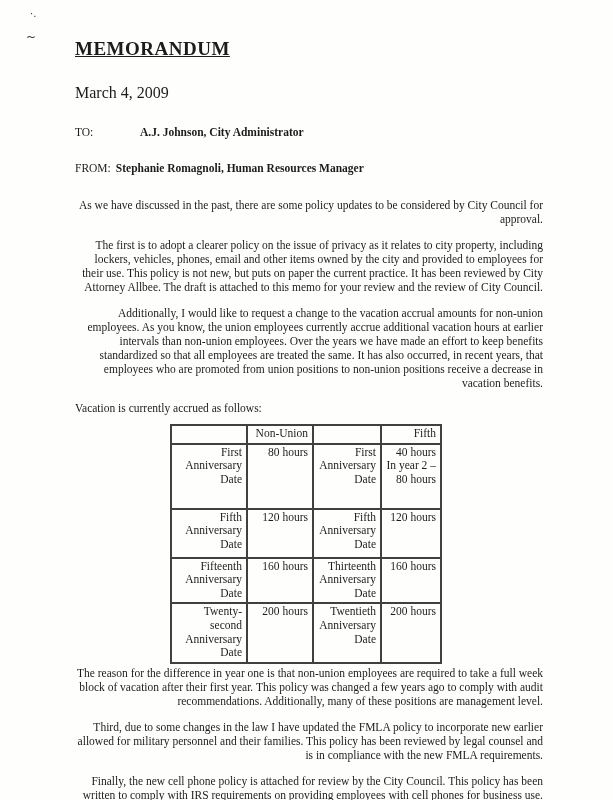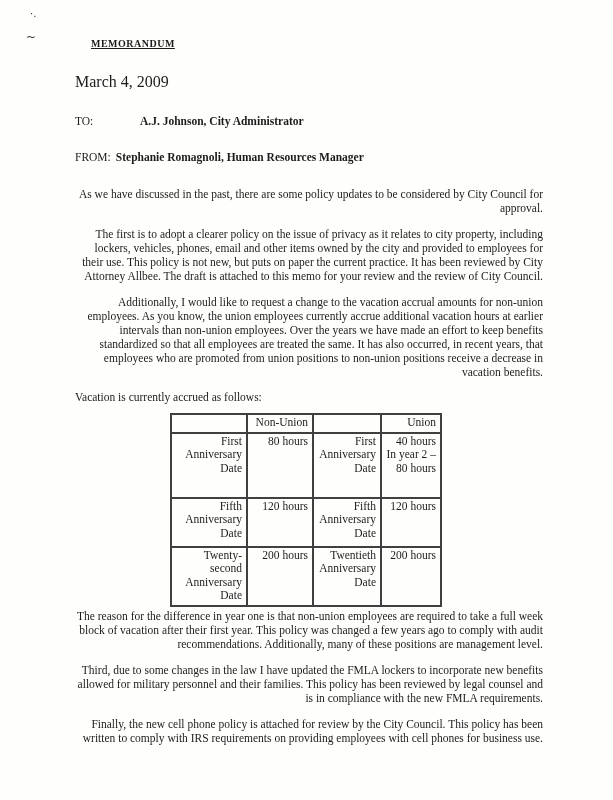--- a/index.html
+++ b/index.html
@@ -20,25 +20,25 @@
   }
   .scan-mark {
     position: absolute;
     color: #3a3a3a;
     font-size: 10px;
     font-family: "DejaVu Sans", sans-serif;
   }
   .scan-mark.m1 { left: 30px; top: 8px; }
   .scan-mark.m2 { left: 26px; top: 30px; font-size: 12px; }
   .memo-title {
-    font-size: 10px;
+    font-size: 19px;
     font-weight: bold;
     text-decoration: underline;
     letter-spacing: 0.5px;
-    margin: 0 0 24px 16px;
+    margin: 0 0 24px 0;
   }
   .memo-date {
     font-size: 16px;
     margin: 0 0 24px 0;
   }
   .hdr-row {
     font-size: 11.5px;
     margin: 10px 0 24px 0;
     display: flex;
   }
@@ -117,42 +117,48 @@
       <col class="c1">
         <col class="c2">
         <col class="c3">
         <col class="c4">
     </colgroup>
     <tbody>
       <tr class="hdr">
         <td></td>
         <td>Non-Union</td>
         <td></td>
-        <td>Union</td>
+        <td>Fifth</td>
       </tr>
       <tr class="r1">
         <td>First Anniversary Date</td>
         <td>80 hours</td>
         <td>First Anniversary Date</td>
         <td>40 hours
 In year 2 –
 80 hours</td>
       </tr>
       <tr class="r2">
         <td>Fifth Anniversary Date</td>
         <td>120 hours</td>
         <td>Fifth Anniversary Date</td>
         <td>120 hours</td>
       </tr>
+      <tr class="r3">
+        <td>Fifteenth Anniversary Date</td>
+        <td>160 hours</td>
+        <td>Thirteenth Anniversary Date</td>
+        <td>160 hours</td>
+      </tr>
       <tr class="r4">
         <td>Twenty-second Anniversary Date</td>
         <td>200 hours</td>
         <td>Twentieth Anniversary Date</td>
         <td>200 hours</td>
       </tr>
     </tbody>
   </table>
 
   <p class="para">The reason for the difference in year one is that non-union employees are required to take a full week block of vacation after their first year. This policy was changed a few years ago to comply with audit recommendations. Additionally, many of these positions are management level.</p>
-  <p class="para">Third, due to some changes in the law I have updated the FMLA lockers to incorporate new benefits allowed for military personnel and their families. This policy has been reviewed by legal counsel and is in compliance with the new FMLA requirements.</p>
+  <p class="para">Third, due to some changes in the law I have updated the FMLA policy to incorporate new earlier allowed for military personnel and their families. This policy has been reviewed by legal counsel and is in compliance with the new FMLA requirements.</p>
   <p class="para">Finally, the new cell phone policy is attached for review by the City Council. This policy has been written to comply with IRS requirements on providing employees with cell phones for business use.</p>
 
 </div>
 
 </body></html>

